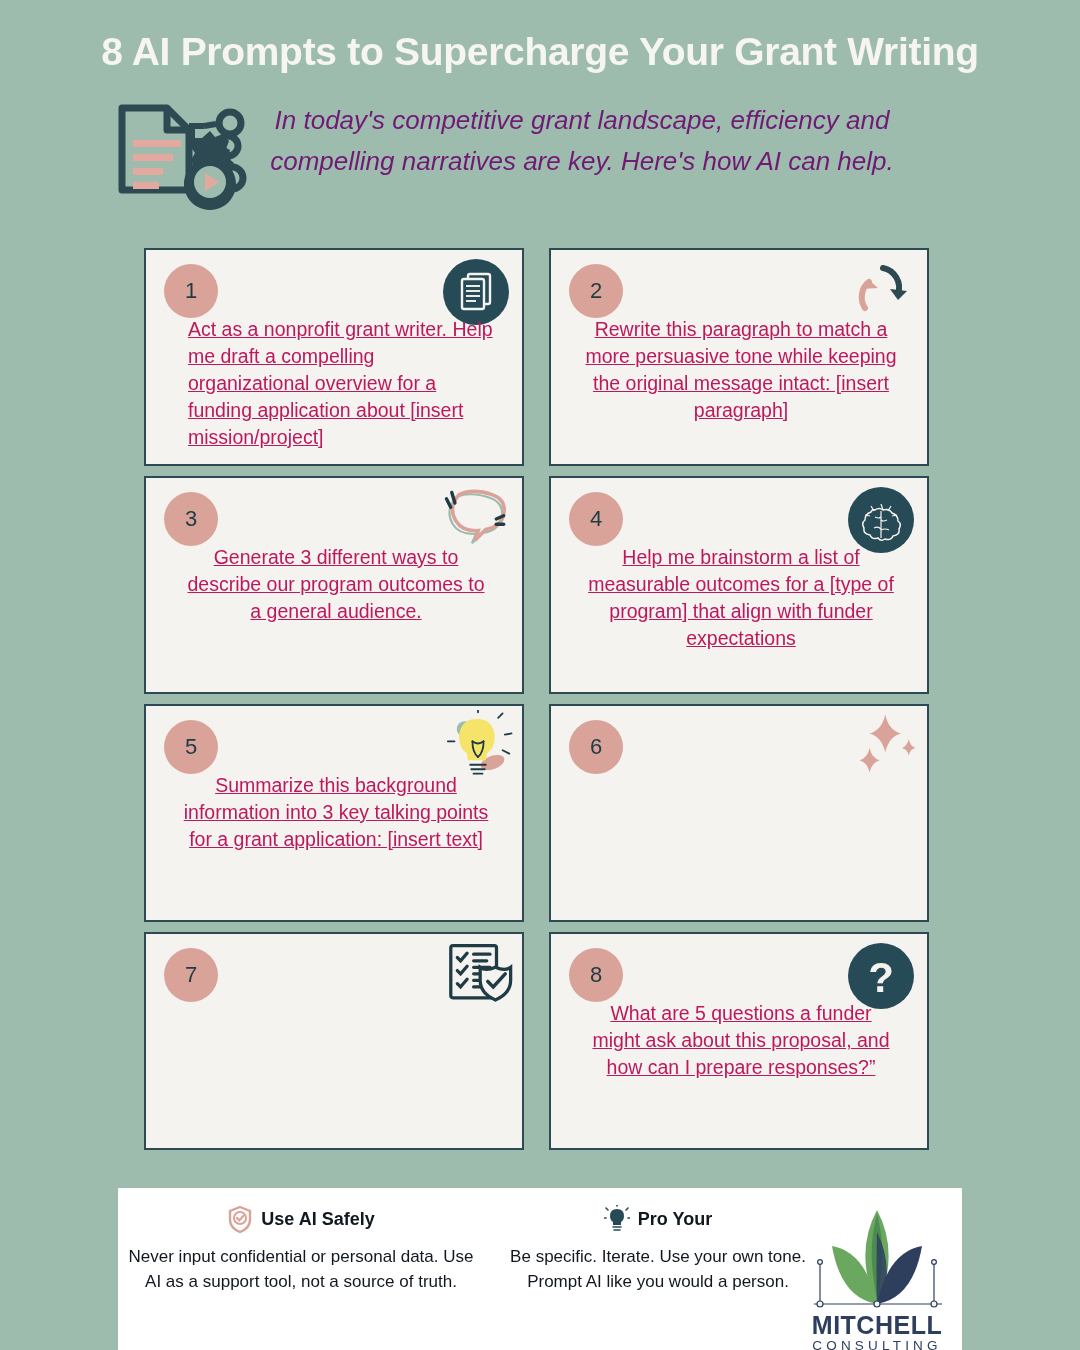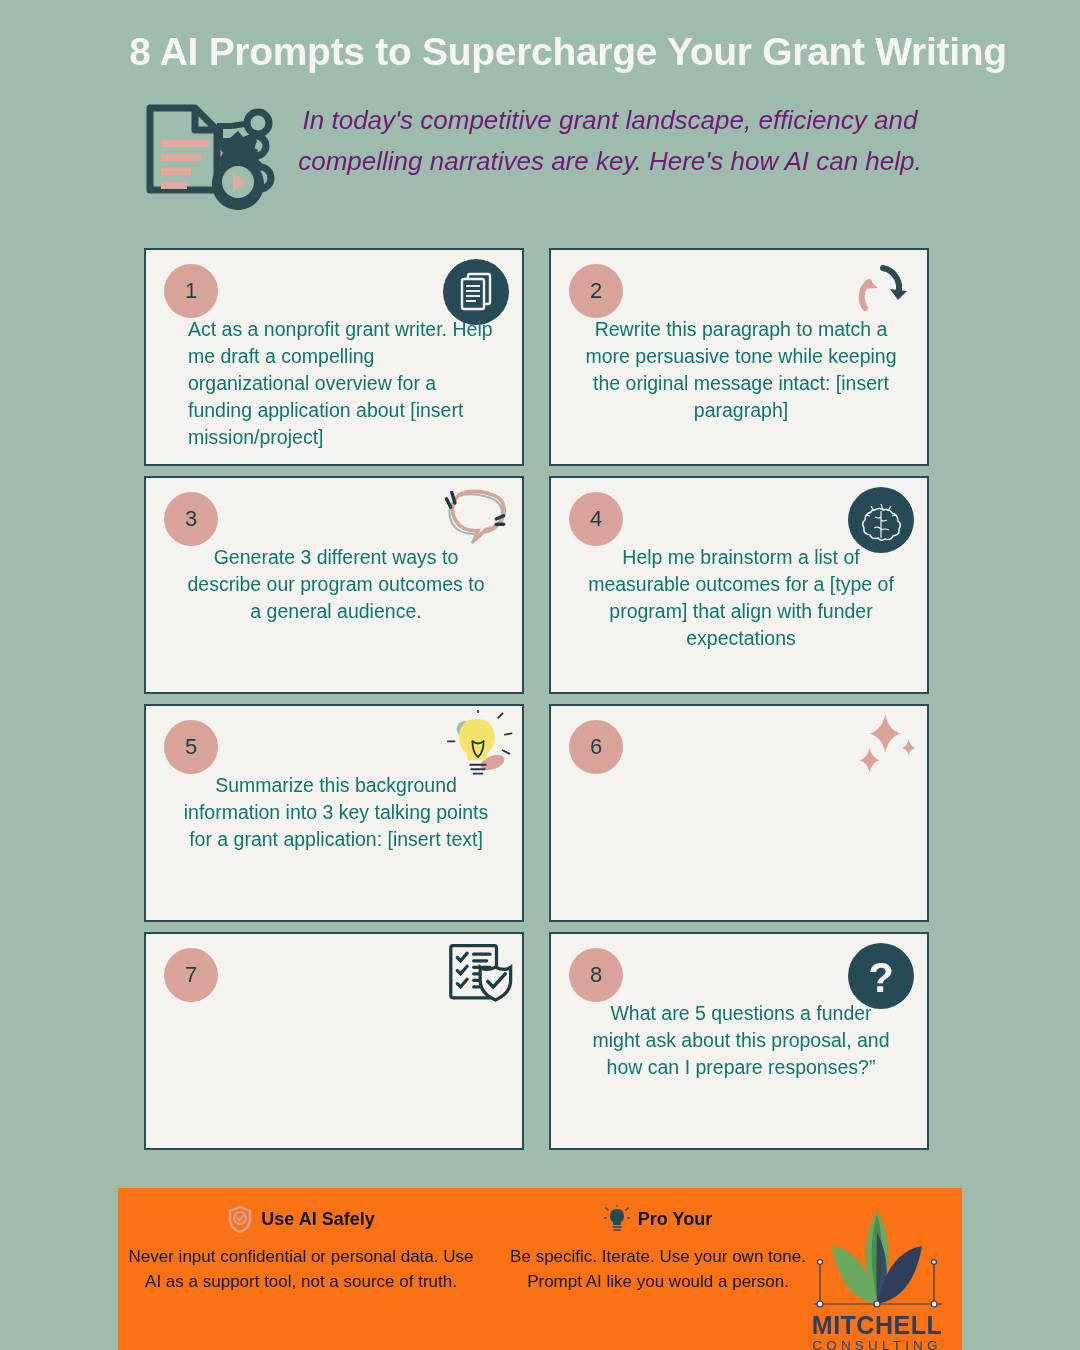--- a/index.html
+++ b/index.html
@@ -5,21 +5,21 @@
   * { margin:0; padding:0; box-sizing:border-box; }
   html,body { width:1080px; height:1350px; }
   body {
     background:#9dbcae;
     font-family:"Liberation Sans", sans-serif;
     position:relative;
     overflow:hidden;
   }
 
   
-  .header { position:absolute; left:0; top:0; width:968px; height:240px;margin-left:28px; }
+  .header { position:absolute; left:0; top:0; width:968px; height:240px; }
   .title {
     position:absolute; left:0; top:30px; width:1080px;
     text-align:center;
     font-size:39px; font-weight:bold; color:#f7f5f1;
     letter-spacing:-0.3px;
   }
   .hero-icon { position:absolute; left:112px; top:96px; width:160px; height:132px; }
   .subtitle {
     position:absolute; left:262px; top:100px; width:640px;
     text-align:center;
@@ -54,30 +54,31 @@
     background:#d9a399;
     display:flex; align-items:center; justify-content:center;
     font-size:22px; color:#1f3b44;
   }
   .card-icon {
     position:absolute; right:12px; top:8px;
     width:68px; height:68px;
   }
   .card-text {
     position:absolute; left:34px; right:30px; top:66px;
-    font-size:19.5px; line-height:27px; color:#0f766e;
+    font-size:19.5px; line-height:27px; color:#be185d;
     text-align:center;
+    text-decoration:underline;
   }
   .card-text.left { text-align:left; left:42px; right:24px; }
 
   
   .footer {
     position:absolute; left:118px; top:1188px;
     width:844px; height:162px;
-    background:#f97316;
+    background:#ffffff;
   }
   .foot-col { position:absolute; top:16px; }
   .foot-col.left  { left:8px;   width:350px; }
   .foot-col.right { left:370px; width:340px; }
   .foot-head {
     display:flex; align-items:center; justify-content:center; gap:8px;
     font-size:18px; font-weight:bold; color:#111820;
     height:30px;
   }
   .foot-body {

